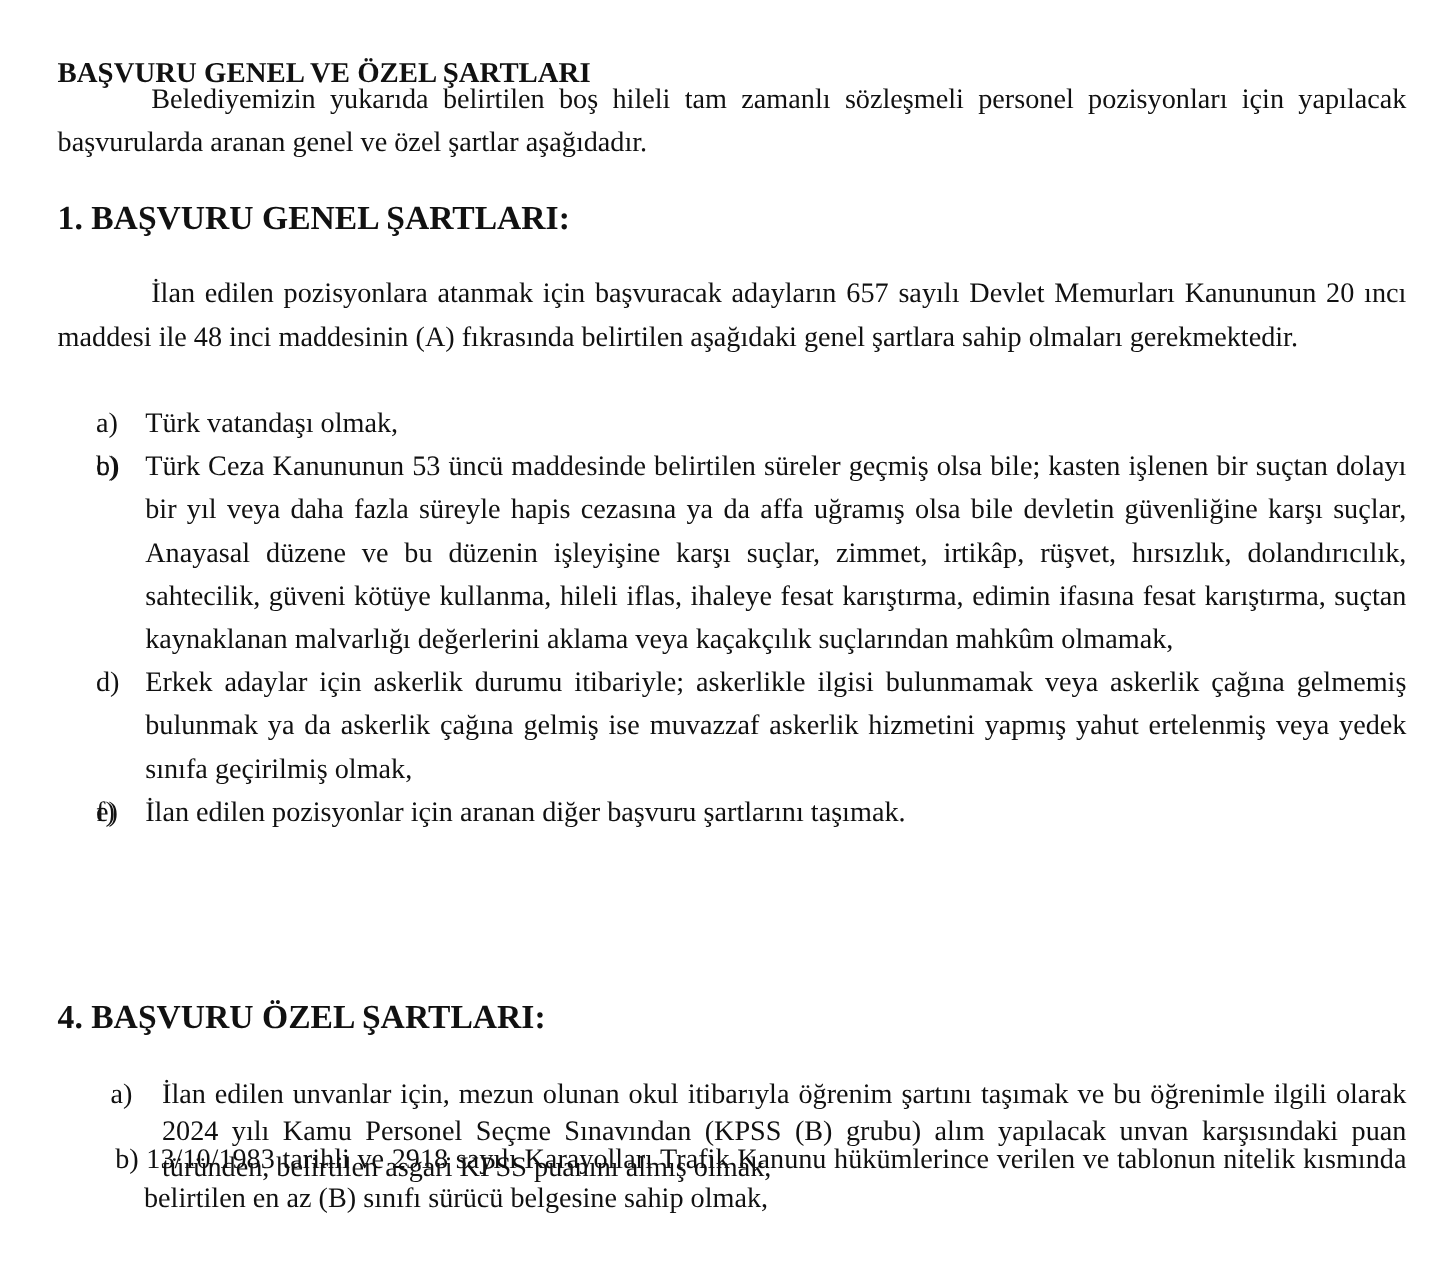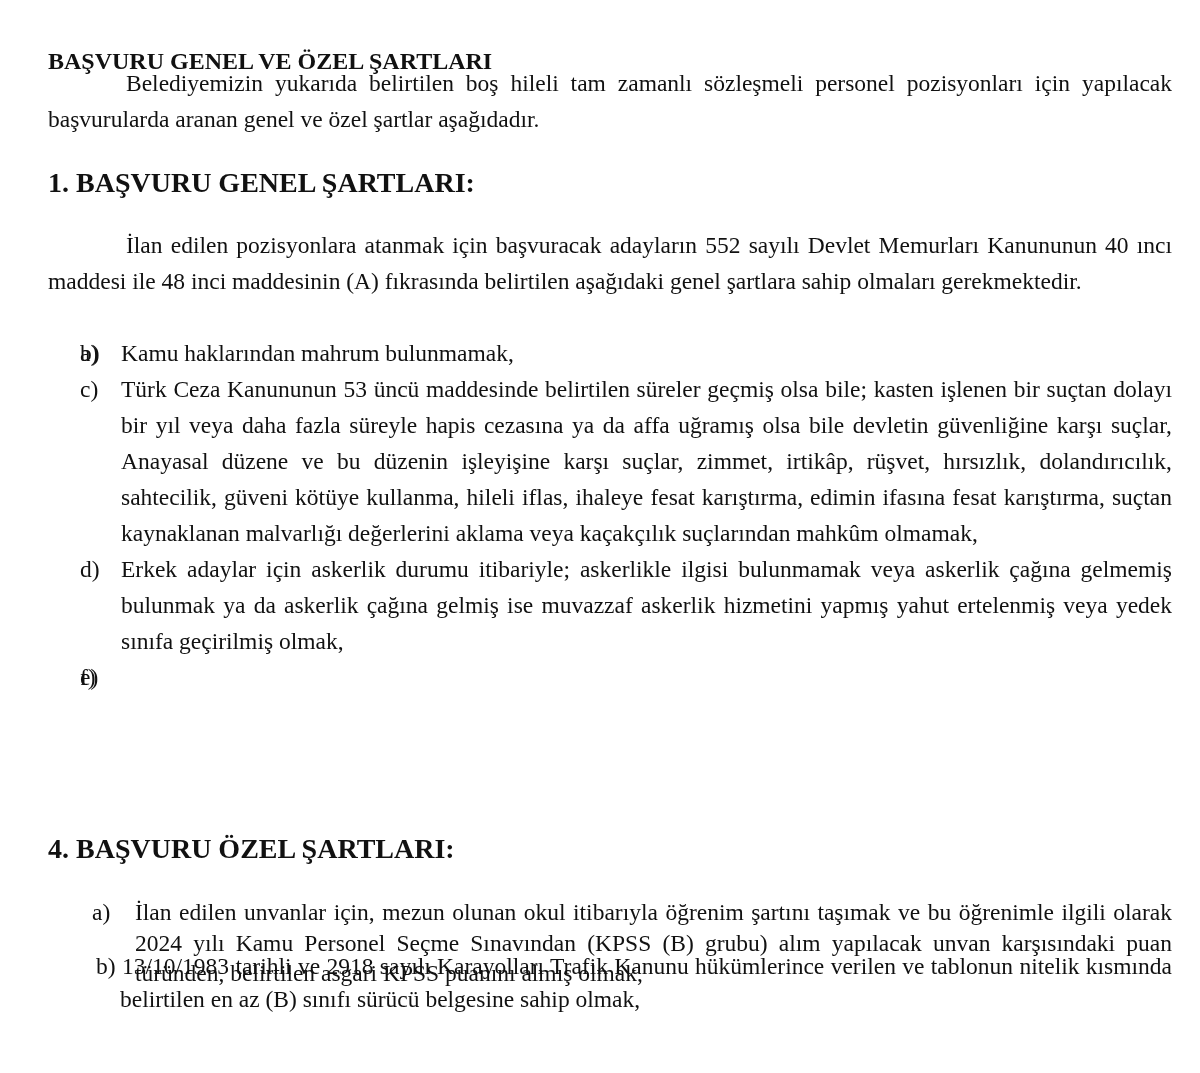--- a/index.html
+++ b/index.html
@@ -38,29 +38,29 @@
 </head>
 <body>
 
 <div class="page">
   <div class="title">BAŞVURU GENEL VE ÖZEL ŞARTLARI</div>
 
   <div class="para intro"><span class="ind"></span><span>Belediyemizin yukarıda belirtilen boş hileli tam zamanlı sözleşmeli personel pozisyonları için yapılacak başvurularda aranan genel ve özel şartlar aşağıdadır.</span></div>
 
   <div class="h1 h-gen">1. BAŞVURU GENEL ŞARTLARI:</div>
 
-  <div class="para gen-para"><span class="ind"></span><span>İlan edilen pozisyonlara atanmak için başvuracak adayların 552 sayılı Devlet Memurları Kanununun 40 ıncı maddesi ile 48 inci maddesinin (A) fıkrasında belirtilen aşağıdaki genel şartlara sahip olmaları gerekmektedir.</span></div>
+  <div class="para gen-para"><span class="ind"></span><span>İlan edilen pozisyonlara atanmak için başvuracak adayların 657 sayılı Devlet Memurları Kanununun 20 ıncı maddesi ile 48 inci maddesinin (A) fıkrasında belirtilen aşağıdaki genel şartlara sahip olmaları gerekmektedir.</span></div>
 
   <ul class="list list-gen">
-    <li class="li"><span class="mark">a)</span></li>
-    <li class="li"><span class="mark">b)</span><span>Kamu haklarından mahrum bulunmamak,</span></li>
+    <li class="li"><span class="mark">a)</span><span>Türk vatandaşı olmak,</span></li>
+    <li class="li"><span class="mark">b)</span></li>
     <li class="li"><span class="mark">c)</span><span>Türk Ceza Kanununun 53 üncü maddesinde belirtilen süreler geçmiş olsa bile; kasten işlenen bir suçtan dolayı bir yıl veya daha fazla süreyle hapis cezasına ya da affa uğramış olsa bile devletin güvenliğine karşı suçlar, Anayasal düzene ve bu düzenin işleyişine karşı suçlar, zimmet, irtikâp, rüşvet, hırsızlık, dolandırıcılık, sahtecilik, güveni kötüye kullanma, hileli iflas, ihaleye fesat karıştırma, edimin ifasına fesat karıştırma, suçtan kaynaklanan malvarlığı değerlerini aklama veya kaçakçılık suçlarından mahkûm olmamak,</span></li>
     <li class="li"><span class="mark">d)</span><span>Erkek adaylar için askerlik durumu itibariyle; askerlikle ilgisi bulunmamak veya askerlik çağına gelmemiş bulunmak ya da askerlik çağına gelmiş ise muvazzaf askerlik hizmetini yapmış yahut ertelenmiş veya yedek sınıfa geçirilmiş olmak,</span></li>
     <li class="li"><span class="mark">e)</span></li>
-    <li class="li"><span class="mark">f)</span></li>
+    <li class="li"><span class="mark">f)</span><span>İlan edilen pozisyonlar için aranan diğer başvuru şartlarını taşımak.</span></li>
   </ul>
 
   <div class="h1 h-ozel">4. BAŞVURU ÖZEL ŞARTLARI:</div>
 
   <ul class="list list-ozel-a">
     <li class="li"><span class="mark">a)</span><span>İlan edilen unvanlar için, mezun olunan okul itibarıyla öğrenim şartını taşımak ve bu öğrenimle ilgili olarak 2024 yılı Kamu Personel Seçme Sınavından (KPSS (B) grubu) alım yapılacak unvan karşısındaki puan türünden, belirtilen asgari KPSS puanını almış olmak,</span></li>
   </ul>
   <ul class="list list-ozel-b">
     <li class="li"><span class="mark">b)</span> <span>13/10/1983 tarihli ve 2918 sayılı Karayolları Trafik Kanunu hükümlerince verilen ve tablonun nitelik kısmında belirtilen en az (B) sınıfı sürücü belgesine sahip olmak,</span></li>
   </ul>

